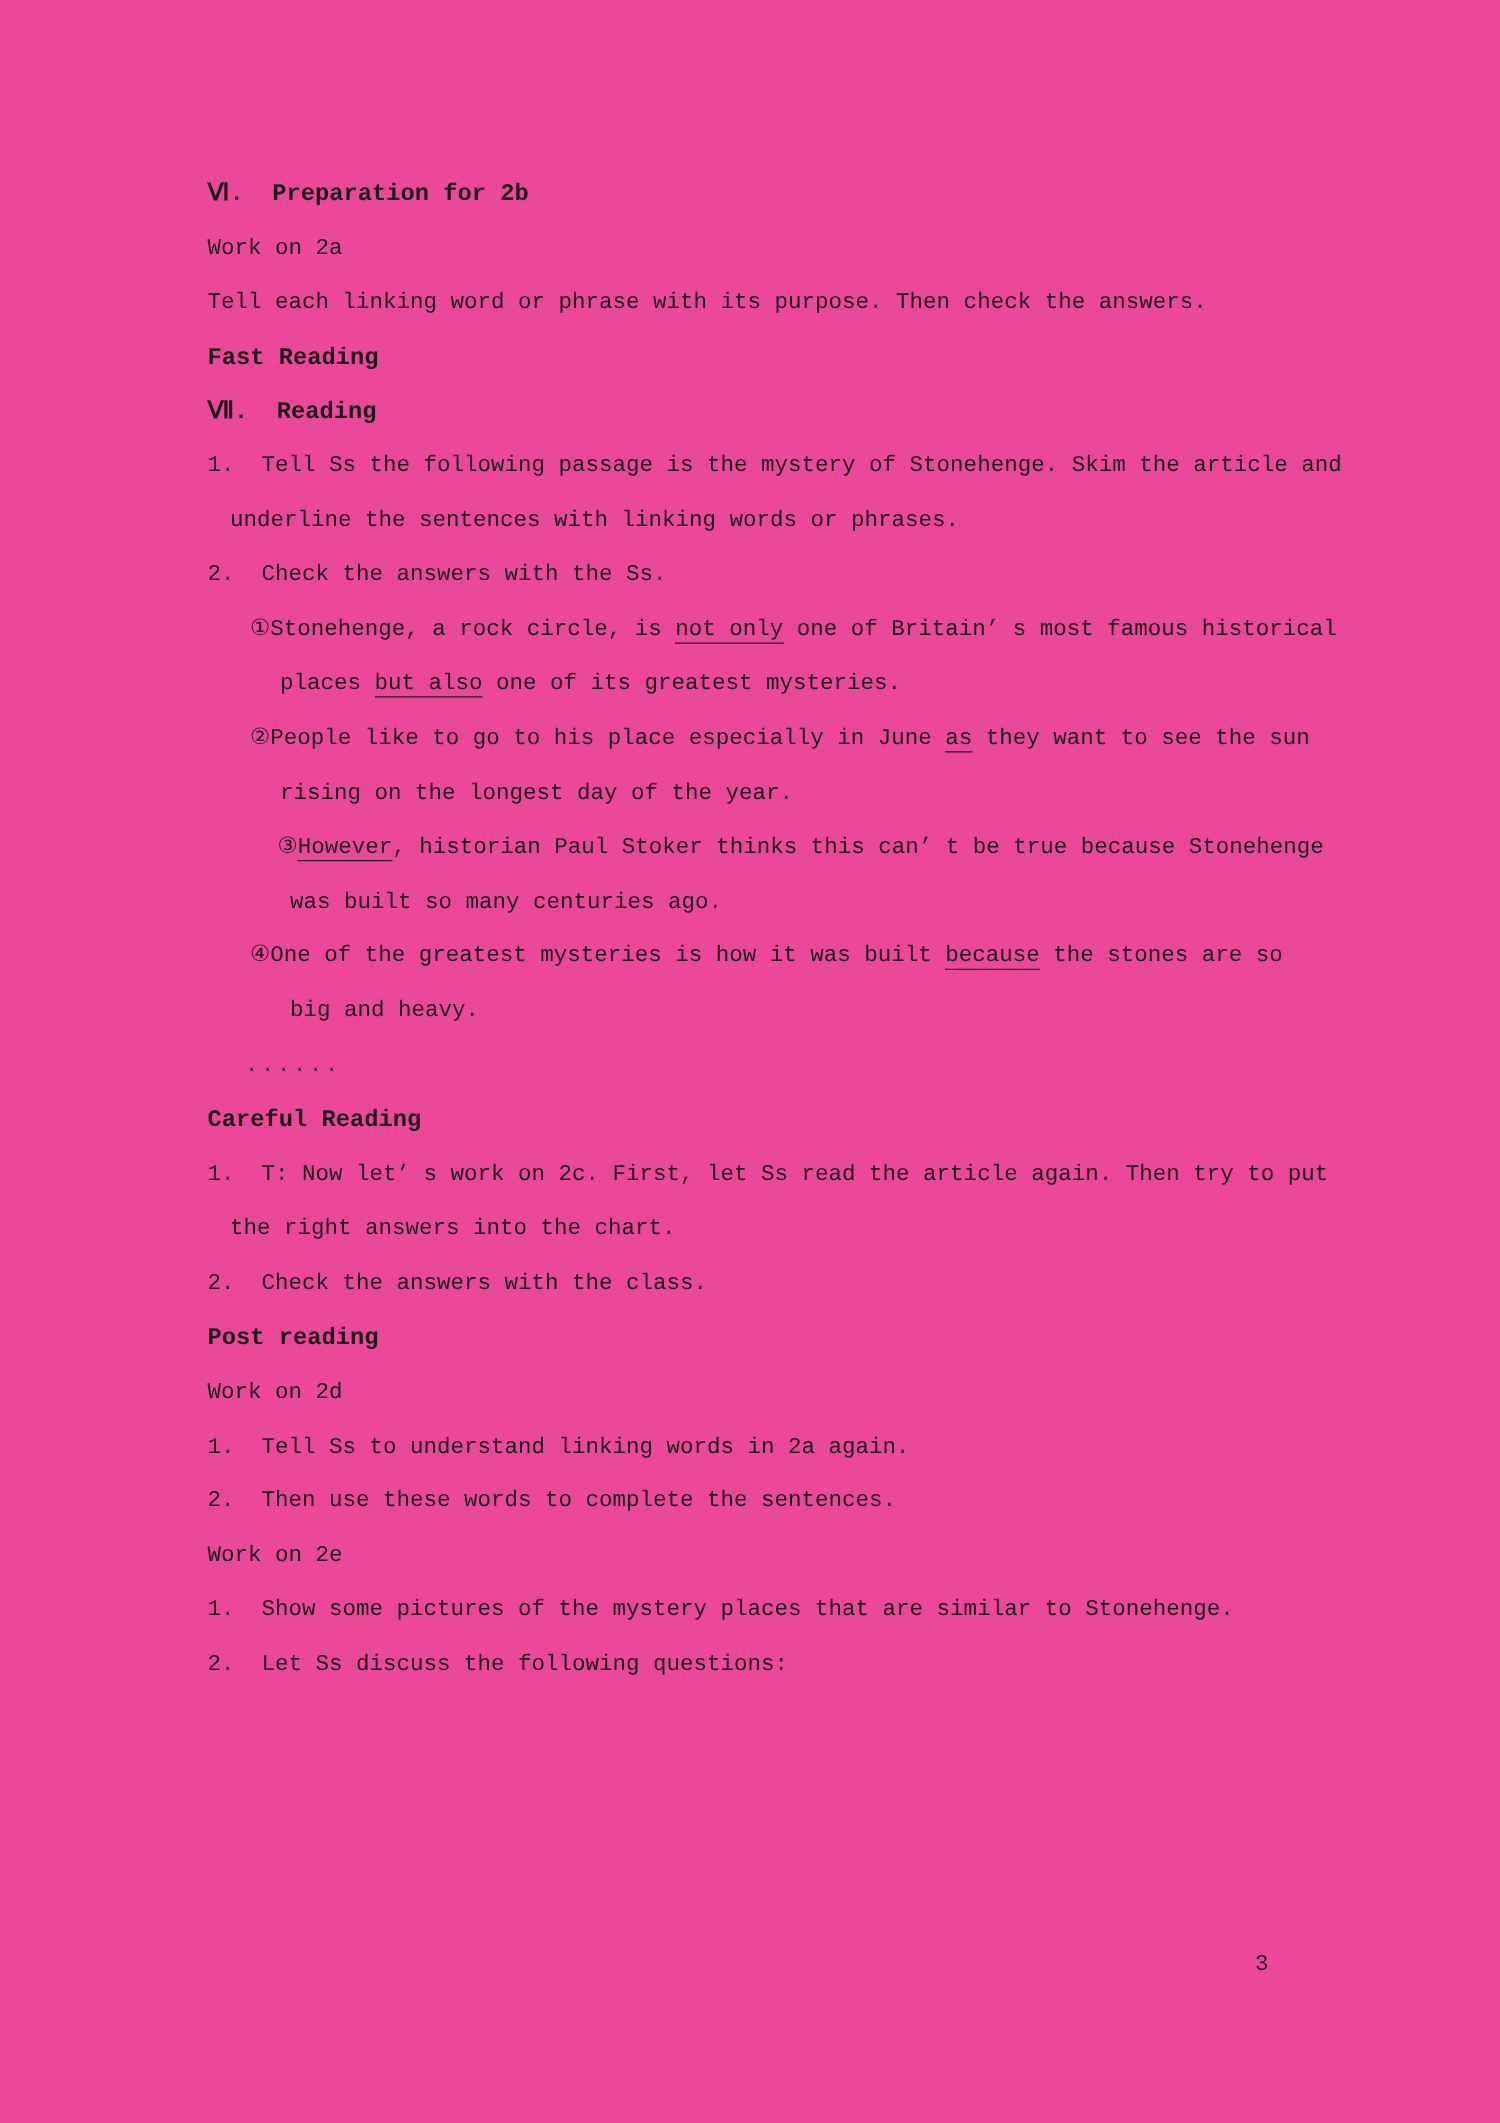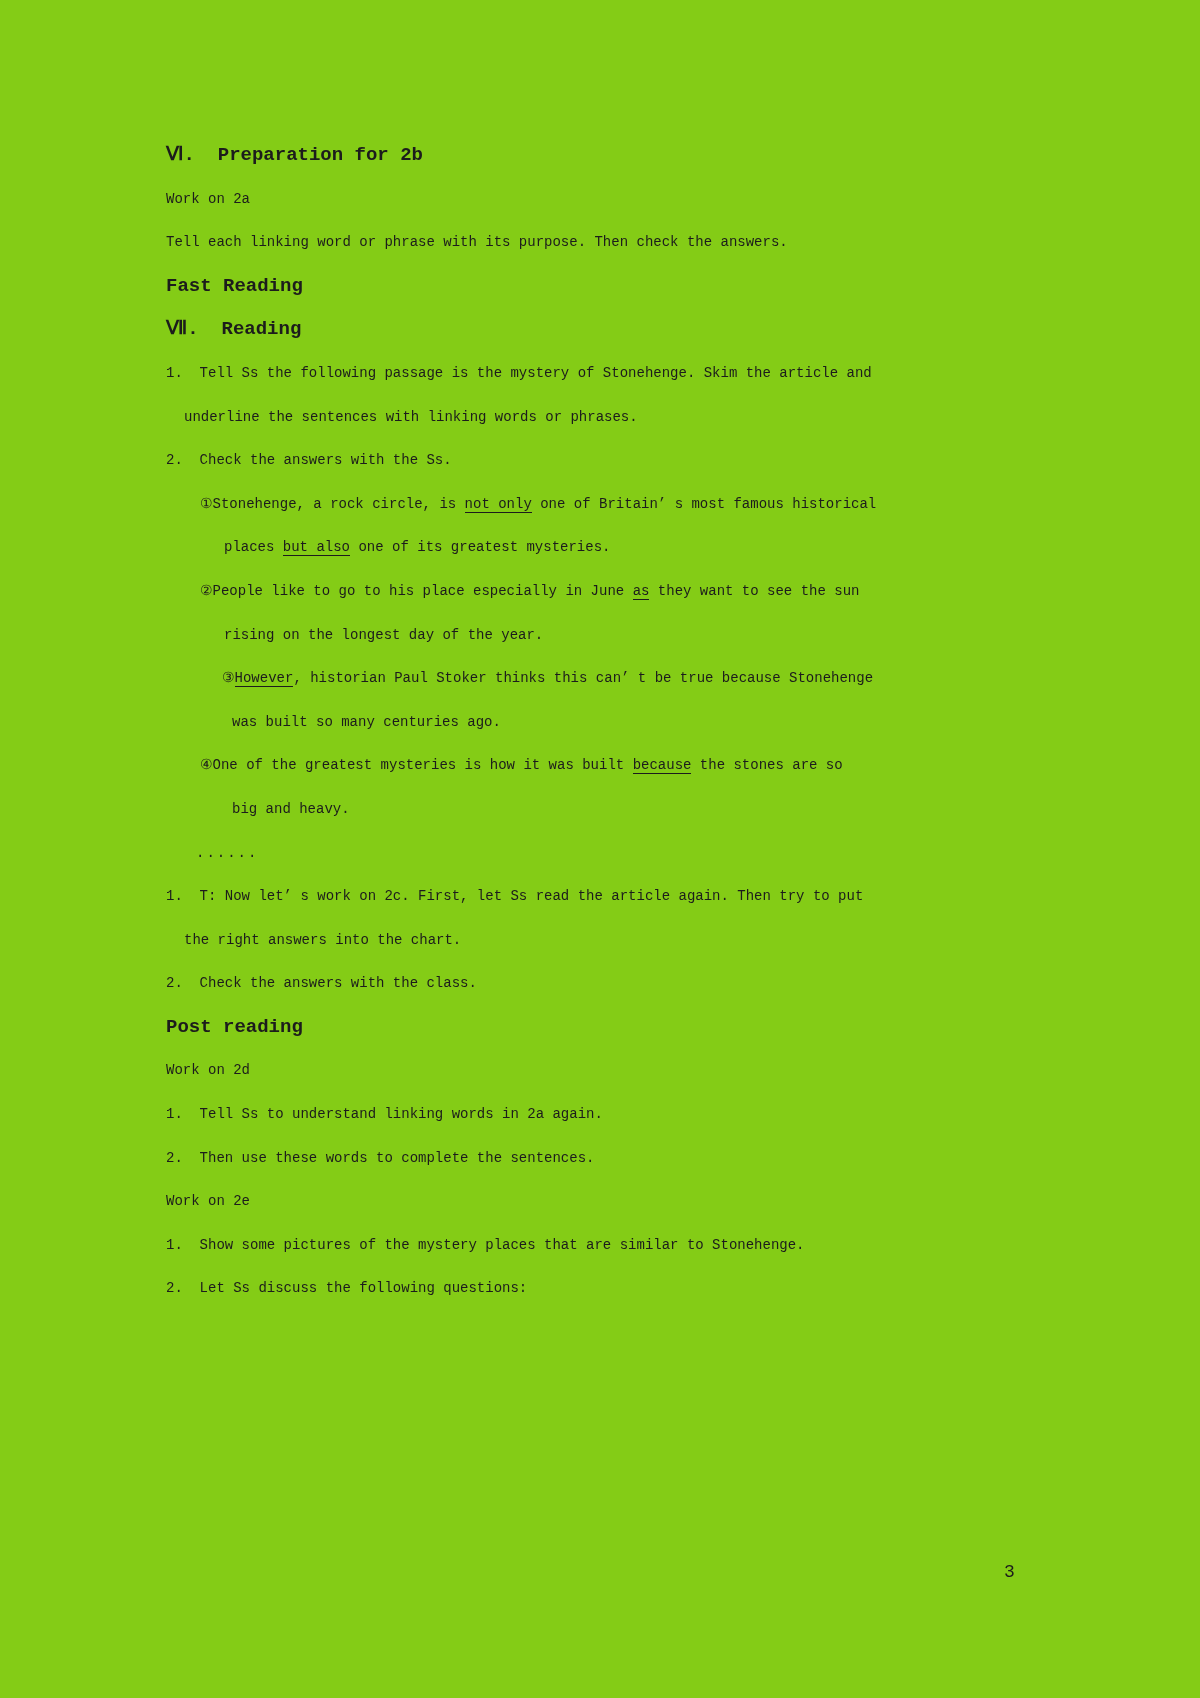--- a/index.html
+++ b/index.html
@@ -13,21 +13,21 @@
     color:#1c1c1c;
   }
   .content {
     position:absolute;
     left:166px;
     top:134px;
     width:900px;
   }
   .line {
     line-height:43.6px;
-    font-size:14px;
+    font-size:18px;
     white-space:pre;
     letter-spacing:0;
   }
   .h   { font-weight:700; font-size:19px; }
   .p   { }
   .w1  { padding-left:18px; }  
   .c1  { padding-left:34px; }  
   .c1b { padding-left:56px; }  
   .c2  { padding-left:58px; }  
   .c2b { padding-left:66px; }  
@@ -37,39 +37,40 @@
     position:absolute;
     left:1004px;
     top:1560px;
     font-size:18px;
     line-height:24px;
   }
 </style>
 </head>
 <body>
 
-<div class="page" style="background: #84cc16; color: rgb(28, 28, 28);">
+<div class="page" style="background: #ec4899; color: rgb(28, 28, 28);">
   <div class="content">
       <div class="line h"><span class="">Ⅵ.  Preparation for 2b</span></div>
       <div class="line p"><span class="">Work on 2a</span></div>
       <div class="line p"><span class="">Tell each linking word or phrase with its purpose. Then check the answers.</span></div>
       <div class="line h"><span class="">Fast Reading</span></div>
       <div class="line h"><span class="">Ⅶ.  Reading</span></div>
       <div class="line p"><span class="">1.  Tell Ss the following passage is the mystery of Stonehenge. Skim the article and</span></div>
       <div class="line w1"><span class="">underline the sentences with linking words or phrases.</span></div>
       <div class="line p"><span class="">2.  Check the answers with the Ss.</span></div>
       <div class="line c1"><span class="">①Stonehenge, a rock circle, is </span><span class="u">not only</span><span class=""> one of Britain’ s most famous historical</span></div>
       <div class="line c2"><span class="">places </span><span class="u">but also</span><span class=""> one of its greatest mysteries.</span></div>
       <div class="line c1"><span class="">②People like to go to his place especially in June </span><span class="u">as</span><span class=""> they want to see the sun</span></div>
       <div class="line c2"><span class="">rising on the longest day of the year.</span></div>
       <div class="line c1b"><span class="">③</span><span class="u">However</span><span class="">, historian Paul Stoker thinks this can’ t be true because Stonehenge</span></div>
       <div class="line c2b"><span class="">was built so many centuries ago.</span></div>
       <div class="line c1"><span class="">④One of the greatest mysteries is how it was built </span><span class="u">because</span><span class=""> the stones are so</span></div>
       <div class="line c2b"><span class="">big and heavy.</span></div>
       <div class="line dots"><span class="">......</span></div>
+      <div class="line h"><span class="">Careful Reading</span></div>
       <div class="line p"><span class="">1.  T: Now let’ s work on 2c. First, let Ss read the article again. Then try to put</span></div>
       <div class="line w1"><span class="">the right answers into the chart.</span></div>
       <div class="line p"><span class="">2.  Check the answers with the class.</span></div>
       <div class="line h"><span class="">Post reading</span></div>
       <div class="line p"><span class="">Work on 2d</span></div>
       <div class="line p"><span class="">1.  Tell Ss to understand linking words in 2a again.</span></div>
       <div class="line p"><span class="">2.  Then use these words to complete the sentences.</span></div>
       <div class="line p"><span class="">Work on 2e</span></div>
       <div class="line p"><span class="">1.  Show some pictures of the mystery places that are similar to Stonehenge.</span></div>
       <div class="line p"><span class="">2.  Let Ss discuss the following questions:</span></div>

